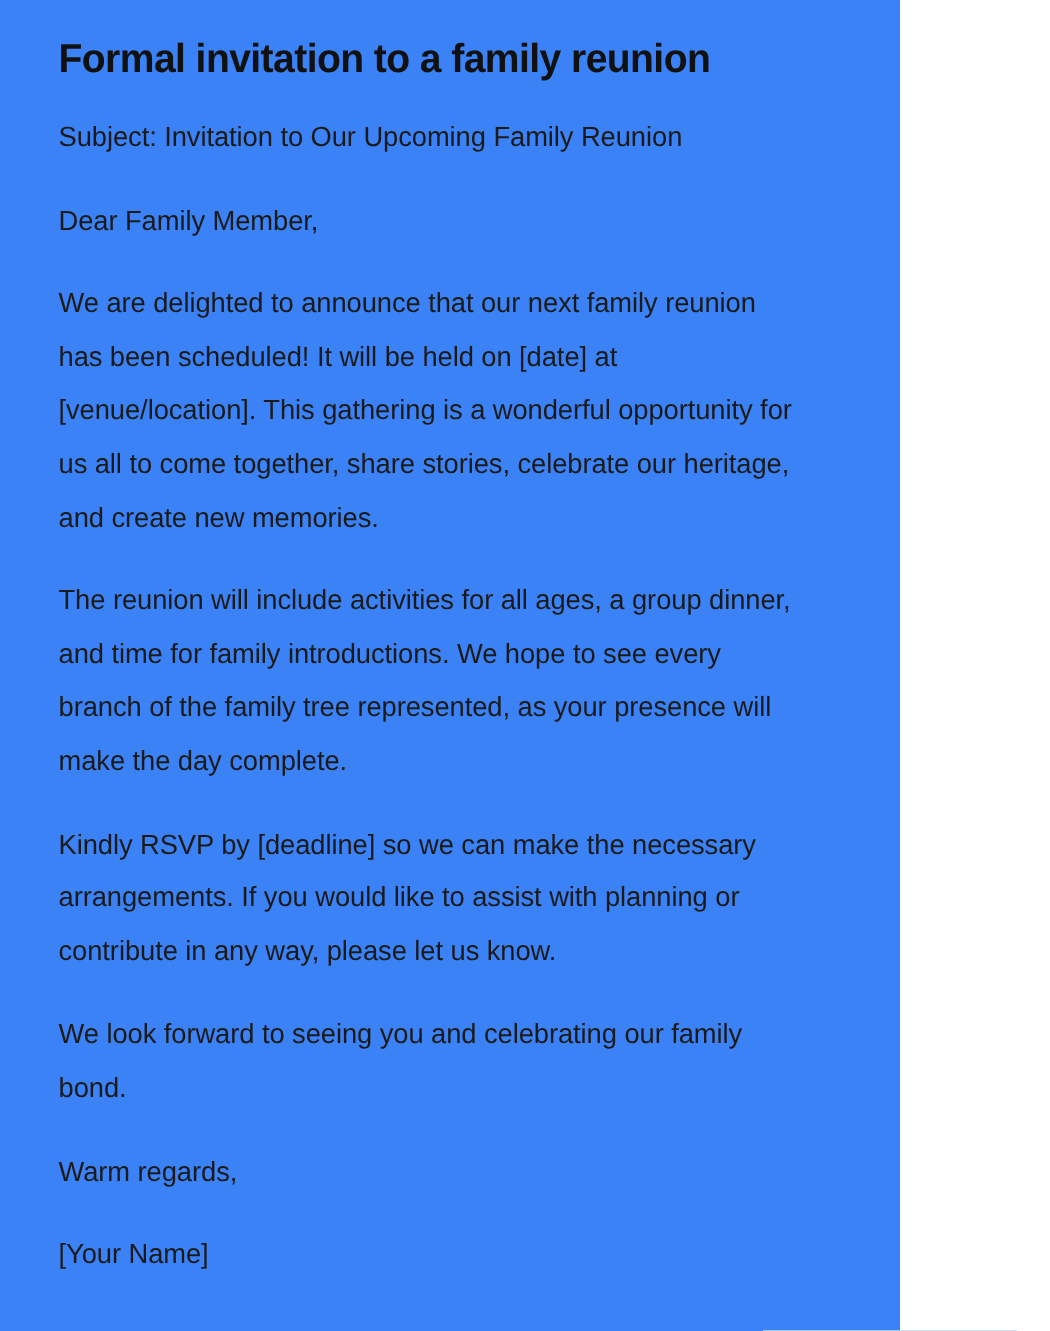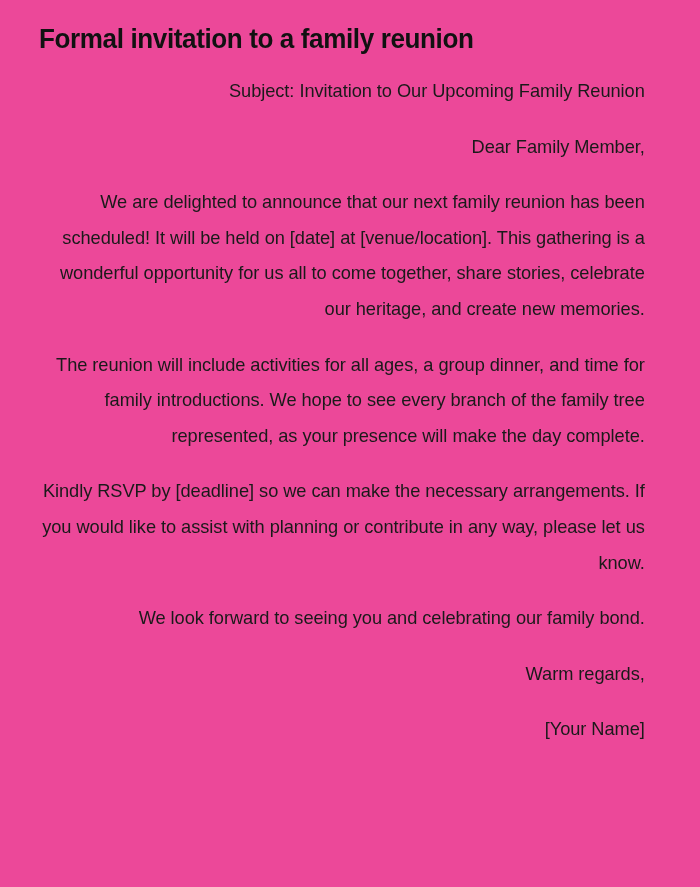--- a/index.html
+++ b/index.html
@@ -11,43 +11,42 @@
   body {
     width: 700px;
     height: 887px;
     overflow: hidden;
     font-family: "Liberation Sans", sans-serif;
     -webkit-font-smoothing: antialiased;
   }
 
   .document {
     box-sizing: border-box;
-    width: 700px;
+    width: 600px;
     min-height: 887px;
-    background: #ec4899;
-    padding: 22px 46px 20px 39px;
+    background: #3b82f6;
+    padding: 22px 62px 20px 39px;
   }
 
   .doc-title {
     margin: 0;
     padding: 0;
     font-family: "Liberation Sans", sans-serif;
     font-size: 27px;
     line-height: 34px;
     font-weight: 700;
     letter-spacing: -0.4px;
     color: #111111;
     transform: scaleX(0.965);
     transform-origin: left center;
   }
 
   .doc-body {
     margin: 0;
     padding: 0;
-    text-align: right;
   }
 
   .para {
     margin: 0;
     padding: 0;
     font-family: "Liberation Sans", sans-serif;
     font-size: 18.5px;
     line-height: 35.6px;
     font-weight: 400;
     color: #1a1a1a;

